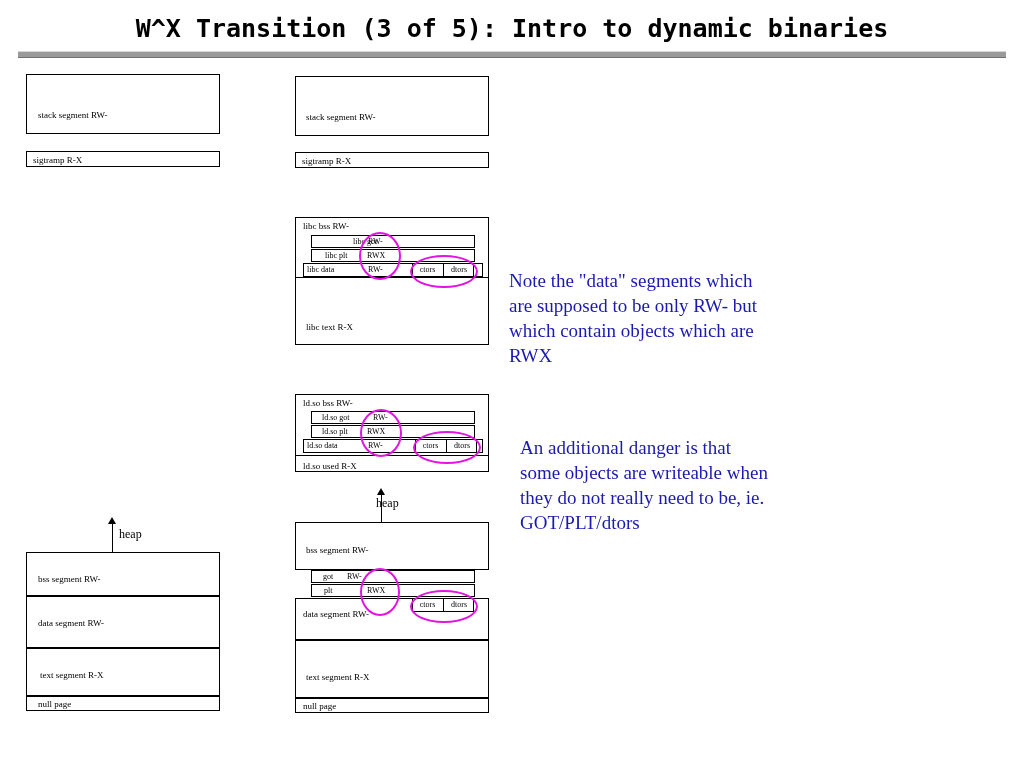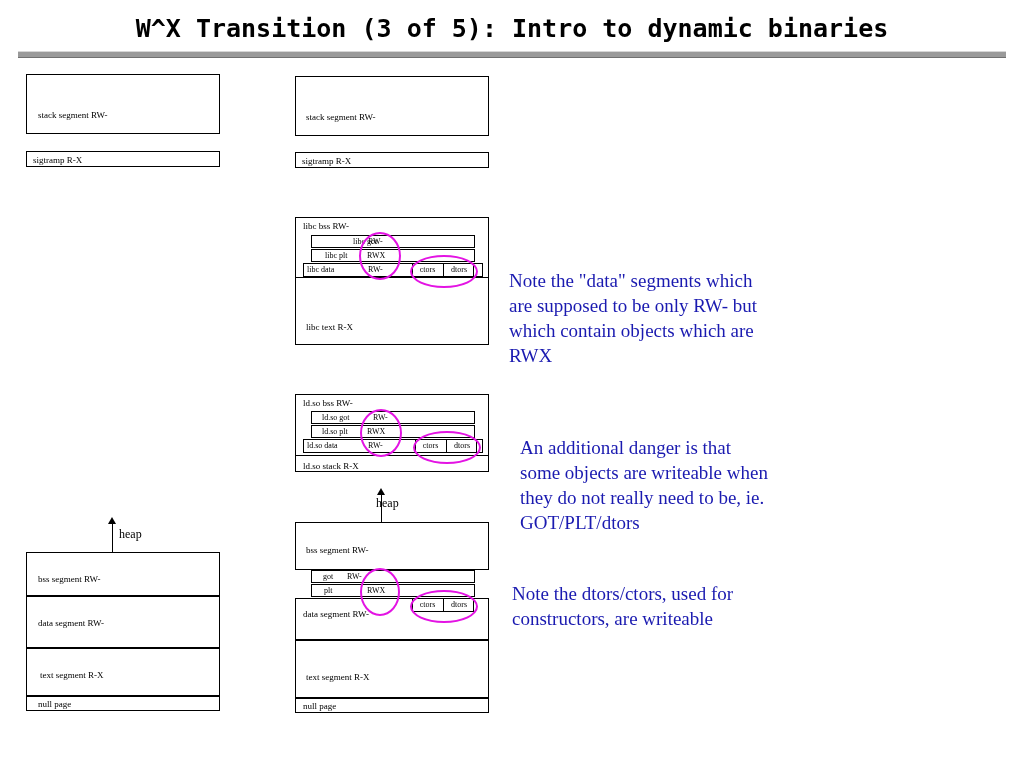--- a/index.html
+++ b/index.html
@@ -220,21 +220,21 @@
   <div class="inner-box" style="left:303px; top:439px; width:180px; height:14px;"></div>
   <div class="inner-label" style="left:307px; top:441px;">ld.so data</div>
   <div class="inner-label" style="left:368px; top:441px;">RW-</div>
 
   <div class="seg-table" style="left:415px; top:439px; width:62px; height:14px;"></div>
   <div class="vline" style="left:446px; top:439px; height:14px;"></div>
   <div class="seg-cell" style="left:415px; top:441px; width:31px;">ctors</div>
   <div class="seg-cell" style="left:447px; top:441px; width:30px;">dtors</div>
 
   <div class="hline" style="left:295px; top:455px; width:194px;"></div>
-  <div class="box-label" style="left:303px; top:461px;">ld.so stack R-X</div>
+  <div class="box-label" style="left:303px; top:461px;">ld.so used R-X</div>
 
   <div class="ellipse" style="left:360px; top:409px; width:42px; height:48px;"></div>
   <div class="ellipse" style="left:413px; top:431px; width:68px; height:33px;"></div>
 
   <div class="arrow-shaft" style="left:381px; top:494px; height:28px;"></div>
   <div class="arrow-head" style="left:377px; top:488px;"></div>
   <div class="heap-label" style="left:376px; top:496px;">heap</div>
 
   <div class="box" style="left:295px; top:522px; width:194px; height:48px;"></div>
   <div class="box-label" style="left:306px; top:545px;">bss segment RW-</div>
@@ -268,16 +268,14 @@
   <div class="note" style="left:509px; top:268px; width:400px;">Note the "data" segments which
 are supposed to be only RW- but
 which contain objects which are
 RWX</div>
 
   <div class="note" style="left:488px; top:435px; width:400px;margin-left:32px;">An additional danger is that
 some objects are writeable when
 they do not really need to be, ie.
 GOT/PLT/dtors</div>
 
-  <div class="note" style="left:512px; top:581px; width:400px;">Note the dtors/ctors, used for
-constructors, are writeable</div>
 
 </div>
 
 </body></html>

